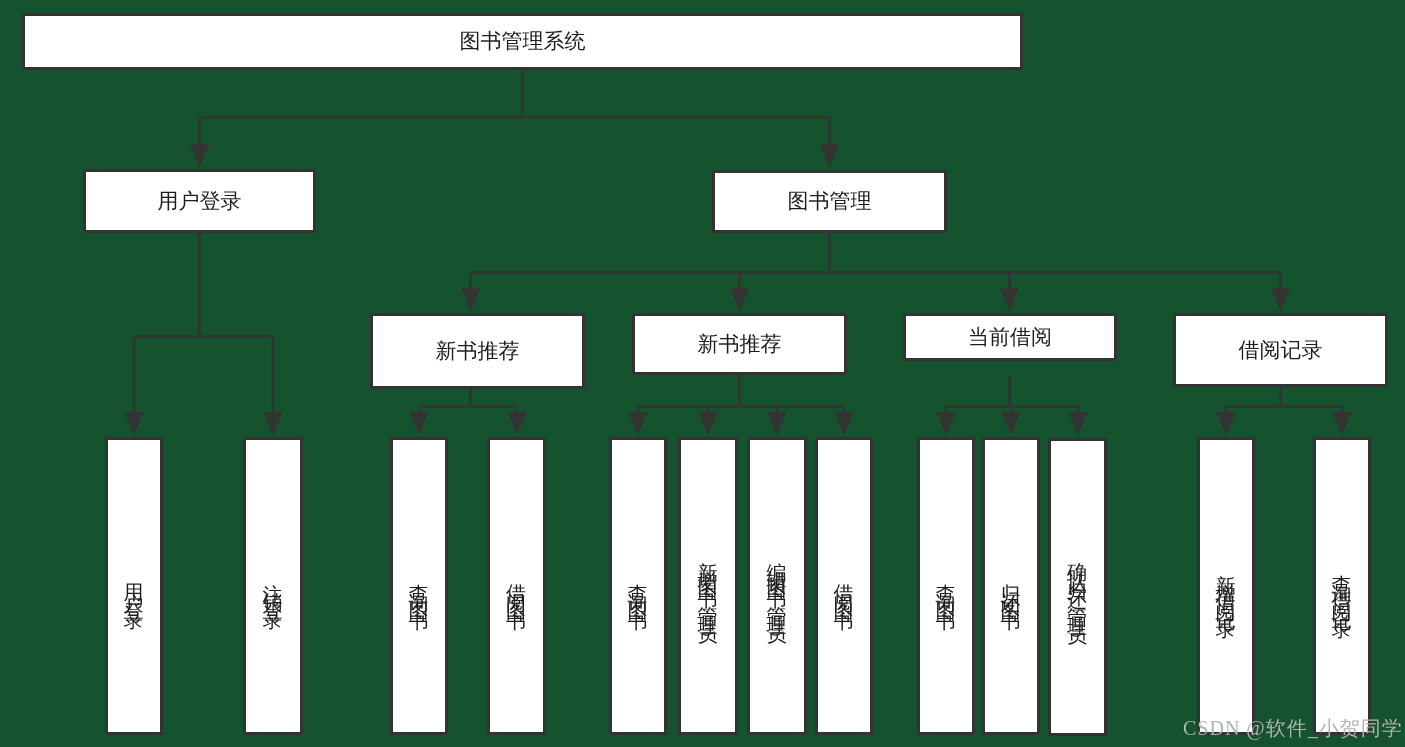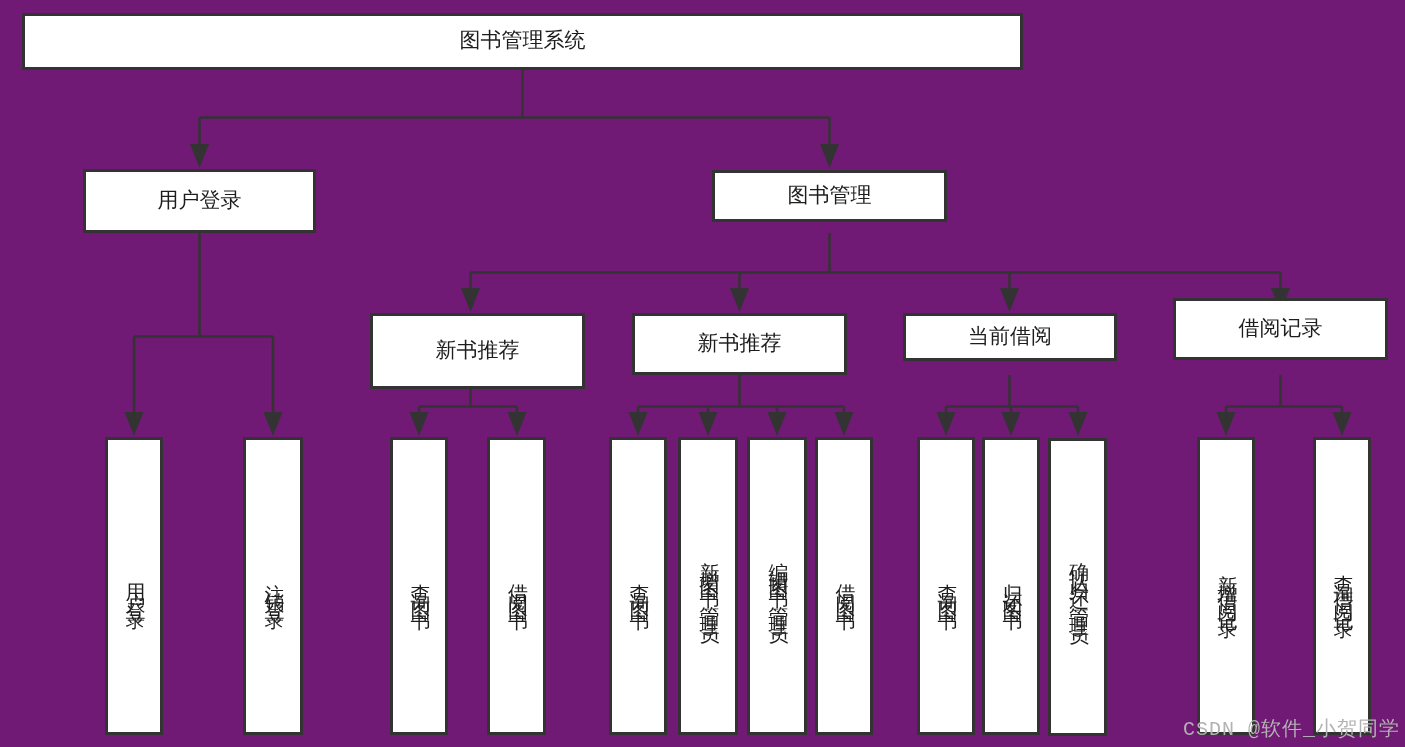--- a/index.html
+++ b/index.html
@@ -1,21 +1,21 @@
 <!DOCTYPE html>
 <html><head>
 <meta charset="utf-8">
 <style>
   html, body { margin: 0; padding: 0; background: #ffffff; }
   .canvas {
     position: relative;
     width: 1405px;
     height: 747px;
-    background: #701a75;
-    font-family: Liberation Mono, monospace;
+    background: #14532d;
+    font-family: Liberation Serif, serif;
     overflow: hidden;
   }
   .connectors {
     position: absolute;
     left: 0; top: 0;
     width: 1405px; height: 747px;
     z-index: 1;
   }
   .node {
     position: absolute;
@@ -92,34 +92,34 @@
     </g>
   </svg>
 
   <div class="node" style="left:22px;top:13px;width:1001px;height:57px">
     <span class="hlabel">图书管理系统</span>
   </div>
 
   <div class="node" style="left:83px;top:169px;width:233px;height:64px">
     <span class="hlabel">用户登录</span>
   </div>
-  <div class="node" style="left:712px;top:170px;width:235px;height:52px">
+  <div class="node" style="left:712px;top:170px;width:235px;height:63px">
     <span class="hlabel">图书管理</span>
   </div>
 
   <div class="node" style="left:370px;top:313px;width:215px;height:76px">
     <span class="hlabel">新书推荐</span>
   </div>
   <div class="node" style="left:632px;top:313px;width:215px;height:62px">
     <span class="hlabel">新书推荐</span>
   </div>
   <div class="node" style="left:903px;top:313px;width:214px;height:48px">
     <span class="hlabel">当前借阅</span>
   </div>
-  <div class="node" style="left:1173px;top:298px;width:215px;height:62px">
+  <div class="node" style="left:1173px;top:313px;width:215px;height:74px">
     <span class="hlabel">借阅记录</span>
   </div>
 
   <div class="node" style="left:105px;top:437px;width:58px;height:298px">
     <span class="vtext">用户登录</span>
   </div>
   <div class="node" style="left:243px;top:437px;width:60px;height:298px">
     <span class="vtext">注销登录</span>
   </div>
 

